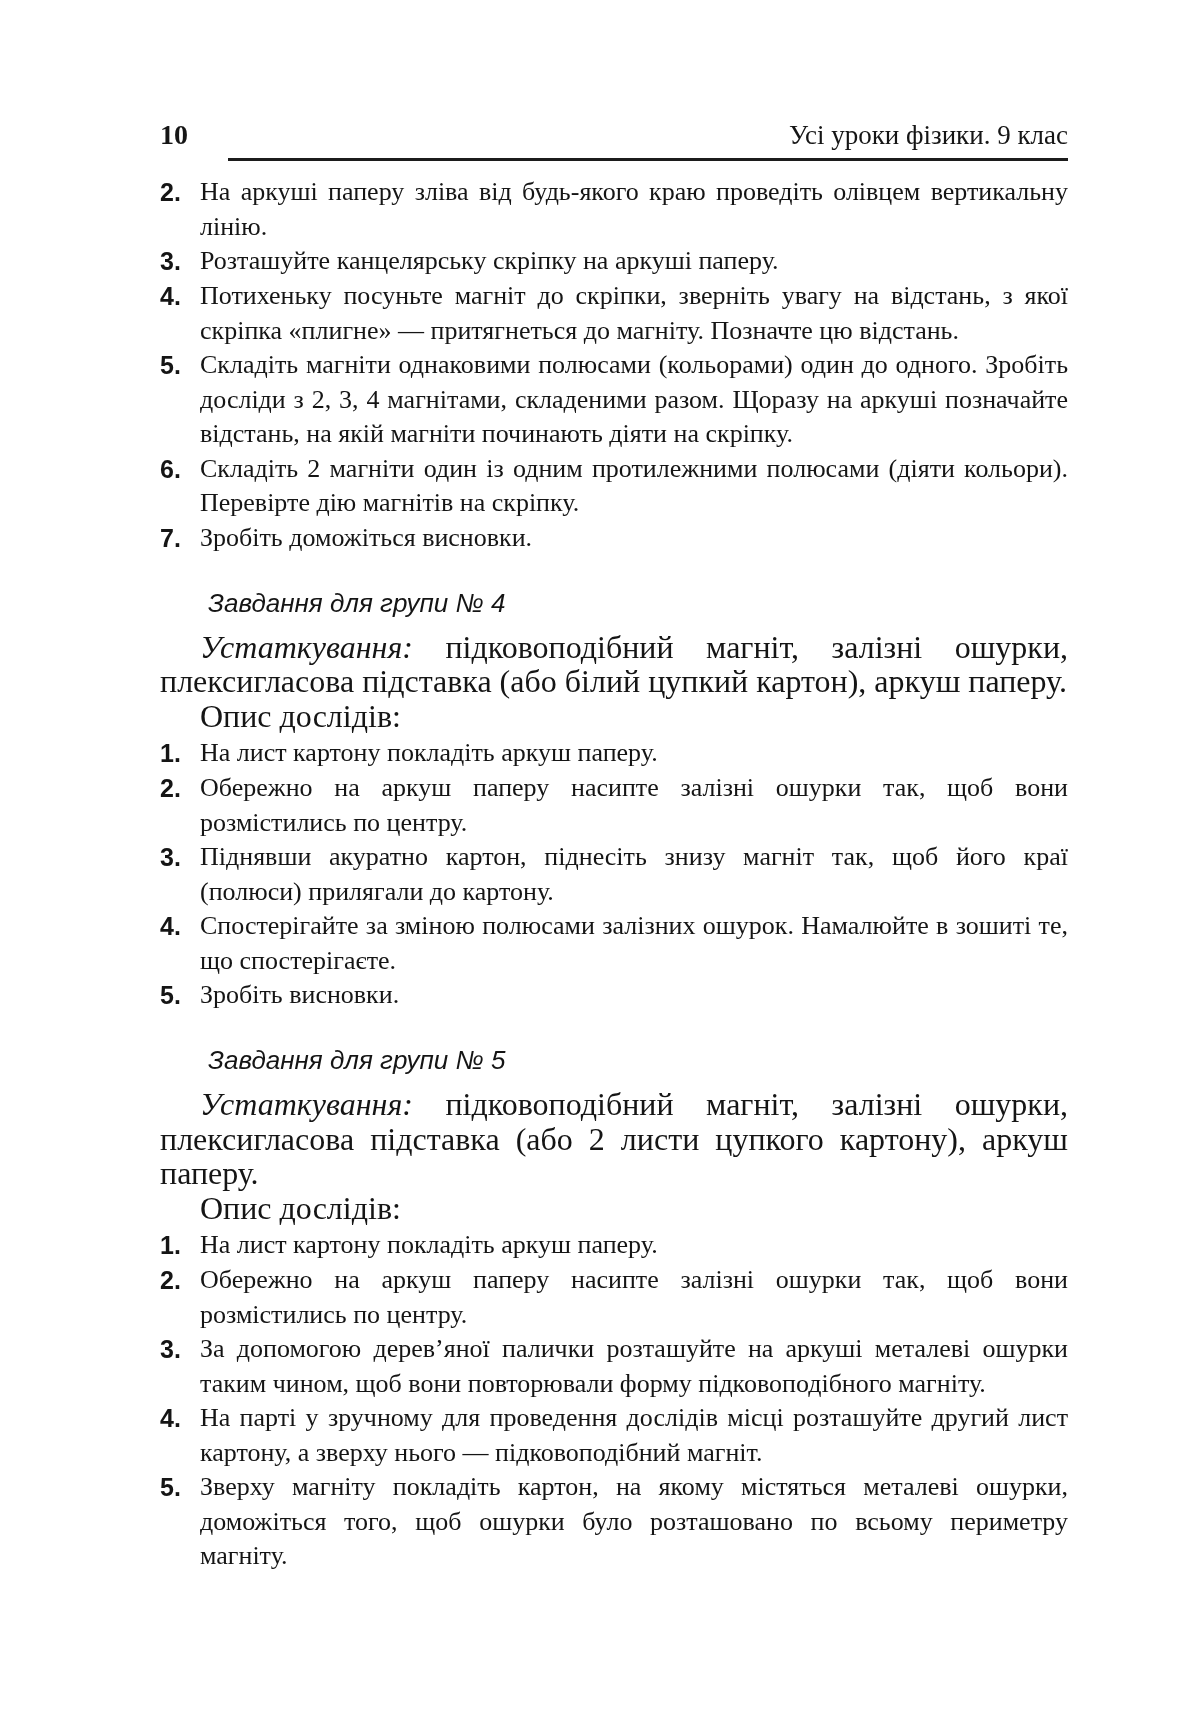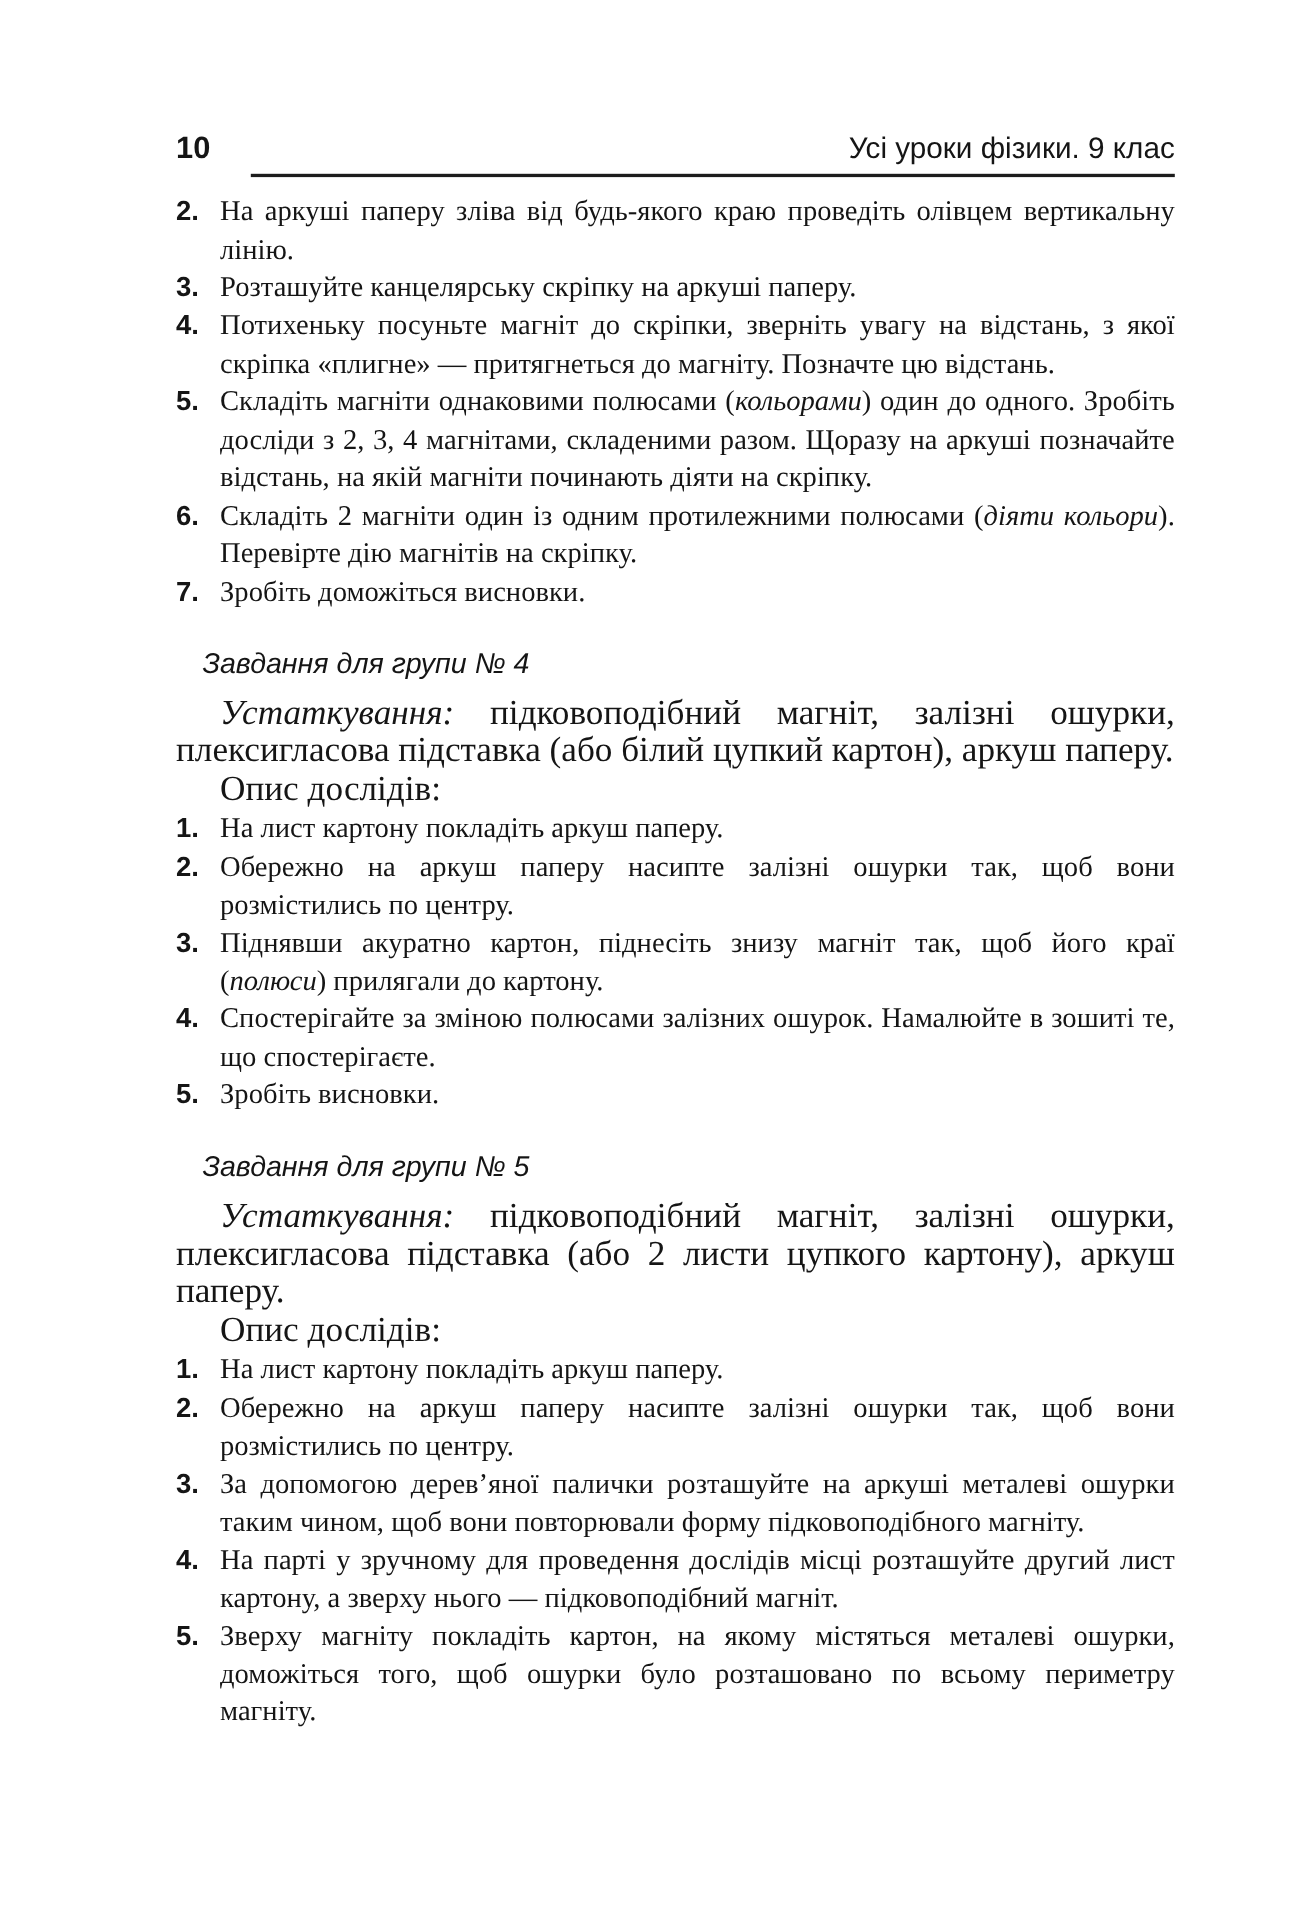--- a/index.html
+++ b/index.html
@@ -8,43 +8,43 @@
     width:1181px;height:1732px;
     background:#ffffff;
     overflow:hidden;
     font-family:"Liberation Serif", serif;
     color:#151515;
   }
   .content{position:absolute;left:160px;top:120px;width:908px;}
 
   .header{
     display:flex;justify-content:space-between;align-items:baseline;
-    font-family:Liberation Sans, sans-serif;
+    font-family:Liberation Serif, serif;
     font-size:27px;line-height:30px;
   }
   .pagenum{font-weight:700;font-size:28px;}
   .runtitle{font-weight:400;}
   .rule{height:3px;background:#1c1c1c;margin-left:68px;margin-top:8px;}
 
   .plist{list-style:none;margin:14px 0 0 0;padding:0;font-size:26px;line-height:34.5px;}
   .plist.tight{margin-top:3px;}
   .pitem{display:flex;}
   .num{
     flex:0 0 40px;
     font-family:"Liberation Sans", sans-serif;
     font-weight:700;font-size:25px;line-height:35px;
   }
   .itext{flex:1;text-align:justify;}
-  .it{font-style:italic;}
+  .it{}
 
   .gheading{
     font-family:"Liberation Sans", sans-serif;
     font-style:italic;font-weight:400;
     font-size:26px;line-height:34px;
-    margin:30px 0 0 24px;
+    margin:30px 0 0 48px;
   }
   .para{font-size:32px;line-height:34.5px;margin:0;text-align:justify;}
   .equip{margin-top:10px;text-indent:40px;}
   .desc{text-indent:40px;}
 </style>
 </head>
 <body>
 
 <div class="page">
   <div class="content">

